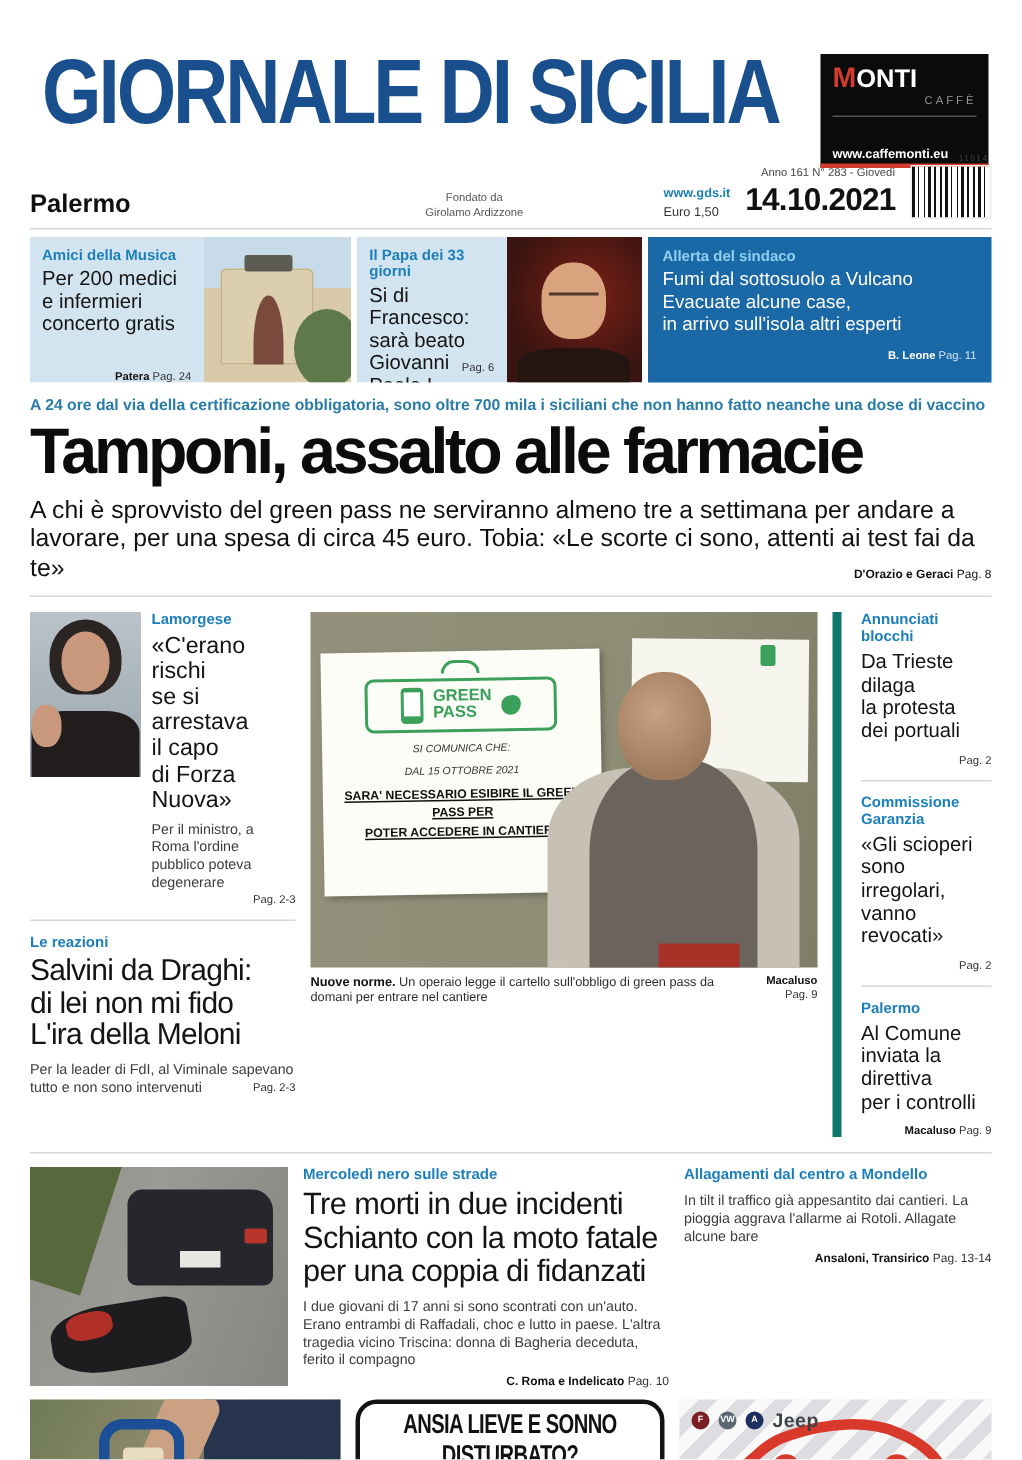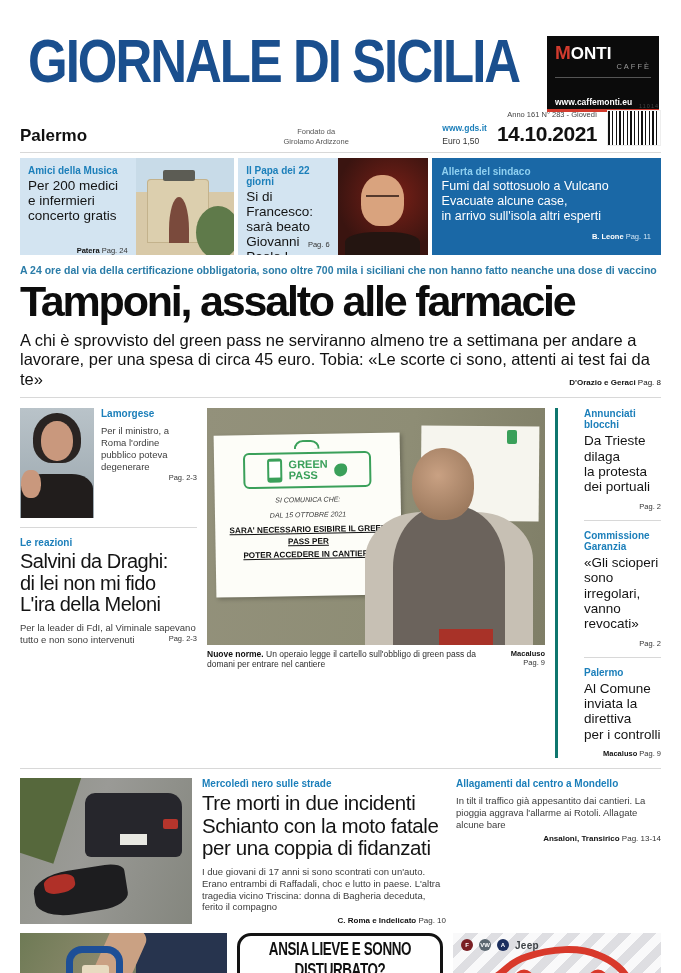--- a/index.html
+++ b/index.html
@@ -96,21 +96,21 @@
   .sign-bold { font-weight:700; font-size:8.2px; color:#111; text-decoration:underline; margin-top:6px; line-height:1.5; }
   .sign2 { position:absolute; right:6px; top:18px; width:118px; height:95px; background:#f6f5ee; transform:rotate(0.5deg); }
   .sign2-dot { position:absolute; right:28px; top:22px; width:10px; height:14px; background:#3aa05a; border-radius:2px; }
   .man-head { position:absolute; left:205px; top:40px; width:62px; height:72px; background:radial-gradient(circle at 42% 38%, #c9a183 0%, #9d7a5e 75%); border-radius:48% 48% 44% 44%; }
   .man-body { position:absolute; left:158px; top:104px; width:168px; height:140px; background:#c7c0b4; border-radius:34% 34% 0 0; }
   .man-hood { position:absolute; left:186px; top:98px; width:112px; height:140px; background:#6b635c; border-radius:44% 44% 0 0; }
   .man-patch { position:absolute; left:232px; bottom:0px; width:54px; height:16px; background:#a83228; }
   .caption { margin-top:4px; font-size:8.5px; color:#2c2c2c; display:flex; justify-content:space-between; }
   .cap-lead { font-weight:700; color:#111; }
 
-  .right-col { border-left:3px solid #0f766e; padding-left:26px; }
+  .right-col { border-left:6px solid #0f766e; padding-left:13px; }
   .h-sm { font-size:13.5px; line-height:1.14; color:#141414; }
   .right-col .pageref { margin-top:7px; }
 
   
   .bottom-grid { display:grid; grid-template-columns:172px 244px 205px; column-gap:10px; margin:9px 20px 0 20px; }
   .crash-photo { width:172px; height:146px; position:relative; overflow:hidden; background:linear-gradient(110deg,#8f9288 0%,#9a9a96 40%,#84867e 100%); }
   .crash-grass { position:absolute; left:-16%; top:-18%; width:46%; height:70%; background:#56683c; transform:rotate(18deg); }
   .crash-car { position:absolute; right:6%; top:10%; width:56%; height:44%; background:#26262c; border-radius:10px 14px 6px 6px; }
   .crash-light { position:absolute; right:8%; top:28%; width:9%; height:7%; background:#b5352c; border-radius:2px; }
   .crash-plate { position:absolute; right:26%; top:38%; width:16%; height:8%; background:#e8e8e2; }
@@ -137,21 +137,21 @@
   .laila-title { font-size:14px; font-weight:800; letter-spacing:-0.4px; transform:scale(0.96,1.3); color:#111; }
   .laila-sub { font-size:7px; color:#777; margin-top:3px; }
   .laila-box { position:relative; width:152px; height:70px; margin:5px auto 0 auto; background:#f4f3f8; border:1px solid #cfcfe0; overflow:hidden; }
   .laila-tri-l { position:absolute; left:0; top:0; width:46px; height:100%; background:linear-gradient(115deg,#8a7fc0 0%,#4a3f8e 70%); clip-path:polygon(0 0,100% 50%,0 100%); }
   .laila-tri-r { position:absolute; right:0; top:0; width:56px; height:100%; background:linear-gradient(245deg,#2a2460 0%,#4a3f8e 80%); clip-path:polygon(100% 0,0 50%,100% 100%); }
   
   .ad-codi { background:#ececee; background-image:repeating-linear-gradient(135deg, rgba(255,255,255,.7) 0 9px, rgba(205,205,211,.45) 9px 18px); text-align:center; padding-top:4px; }
   .codi-brands { position:absolute; left:8px; top:6px; display:flex; gap:6px; align-items:center; }
   .blogo { width:12px; height:12px; border-radius:50%; color:#fff; font-size:6px; font-weight:700; line-height:12px; text-align:center; }
   .b-fiat { background:#7a1f24; } .b-vw { background:#5b6770; } .b-abarth { background:#1c2f5e; }
-  .b-jeep { color:#3e4347; font-weight:800; font-size:10px; letter-spacing:0.3px; }
+  .b-jeep { color:#3e4347; font-weight:800; font-size:13px; letter-spacing:0.3px; }
   .codi-car { margin:2px auto 0 auto; display:block; }
   .codi-logo { font-size:42px; font-weight:800; font-style:italic; letter-spacing:-2px; line-height:0.9; color:#1c1c1e; transform:skewX(-6deg); margin-top:-6px; }
   .codi-o { color:#d8392b; }
   .codi-reg { font-size:7px; vertical-align:top; font-style:normal; }
 </style>
 </head>
 <body>
 
 <div class="page">
 
@@ -199,21 +199,21 @@
       </div>
       <div class="ph politeama s1-photo">
         <div class="pol-build"></div>
         <div class="pol-top"></div>
         <div class="pol-arch"></div>
         <div class="pol-tree"></div>
       </div>
     </div>
     <div class="sbox">
       <div class="sbox-text s2-text">
-        <div class="kicker">Il Papa dei 22 giorni</div>
+        <div class="kicker">Il Papa dei 33 giorni</div>
         <div class="s-head ml">Si di Francesco:
 sarà beato
 Giovanni Paolo I</div>
         <div class="pageref">Pag. 6</div>
       </div>
       <div class="ph pope s2-photo">
         <div class="pope-face"></div>
         <div class="pope-glasses"></div>
         <div class="pope-robe"></div>
       </div>
@@ -241,20 +241,24 @@
     <div>
       <div class="art1">
         <div class="lam-photo">
           <div class="lam-hair"></div>
           <div class="lam-face"></div>
           <div class="lam-body"></div>
           <div class="lam-hand"></div>
         </div>
         <div>
           <div class="art-kicker">Lamorgese</div>
+          <div class="h-md ml">«C'erano rischi
+se si arrestava
+il capo
+di Forza Nuova»</div>
           <div class="body-sm"><span>Per il ministro, a Roma l'ordine pubblico poteva degenerare</span></div>
           <div class="pageref">Pag. 2-3</div>
         </div>
       </div>
       <div class="rule"></div>
       <div>
         <div class="art-kicker">Le reazioni</div>
         <div class="h-lg ml">Salvini da Draghi:
 di lei non mi fido
 L'ira della Meloni</div>

